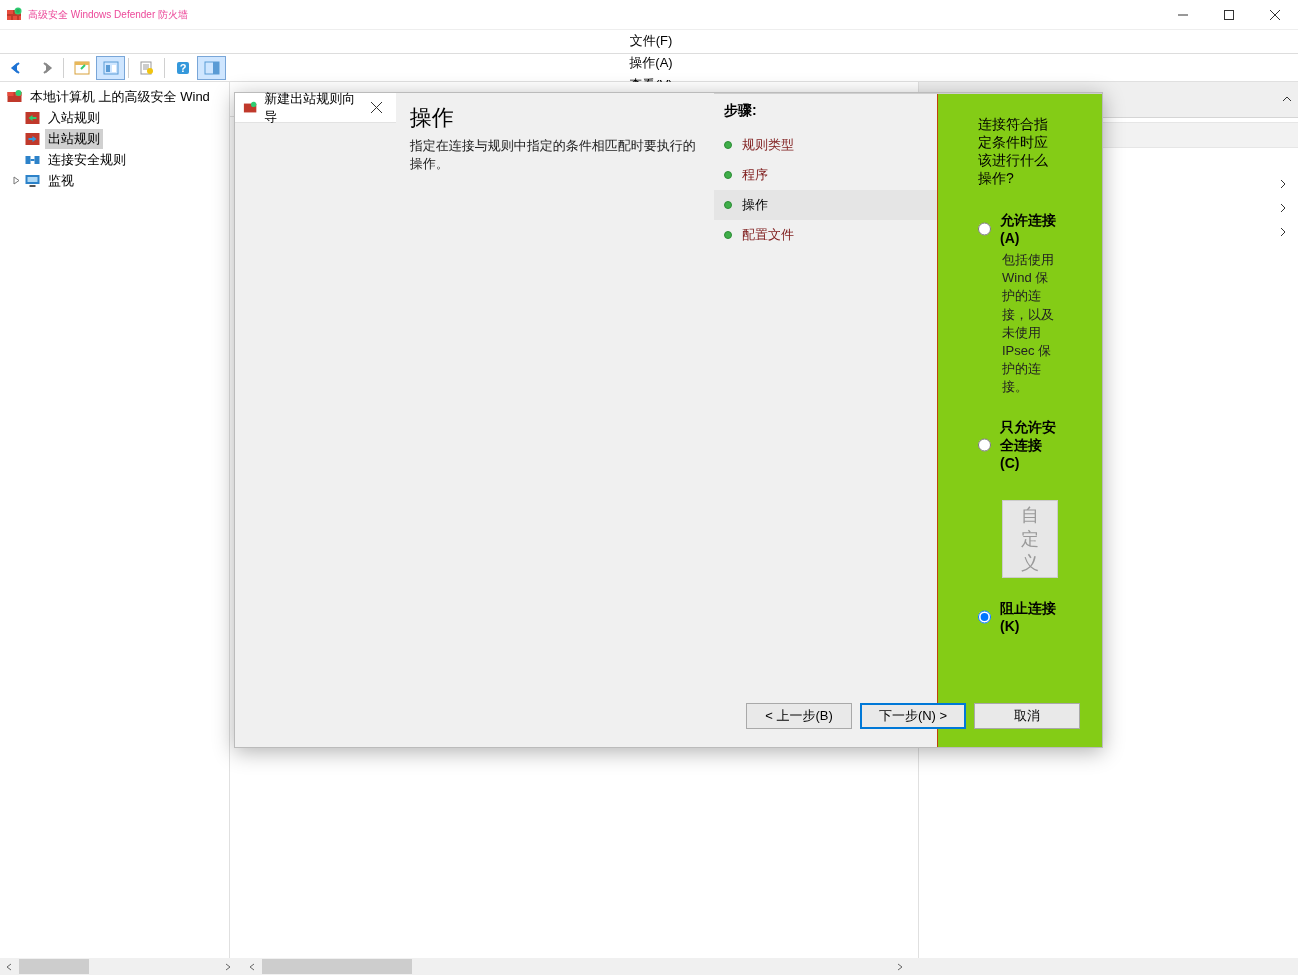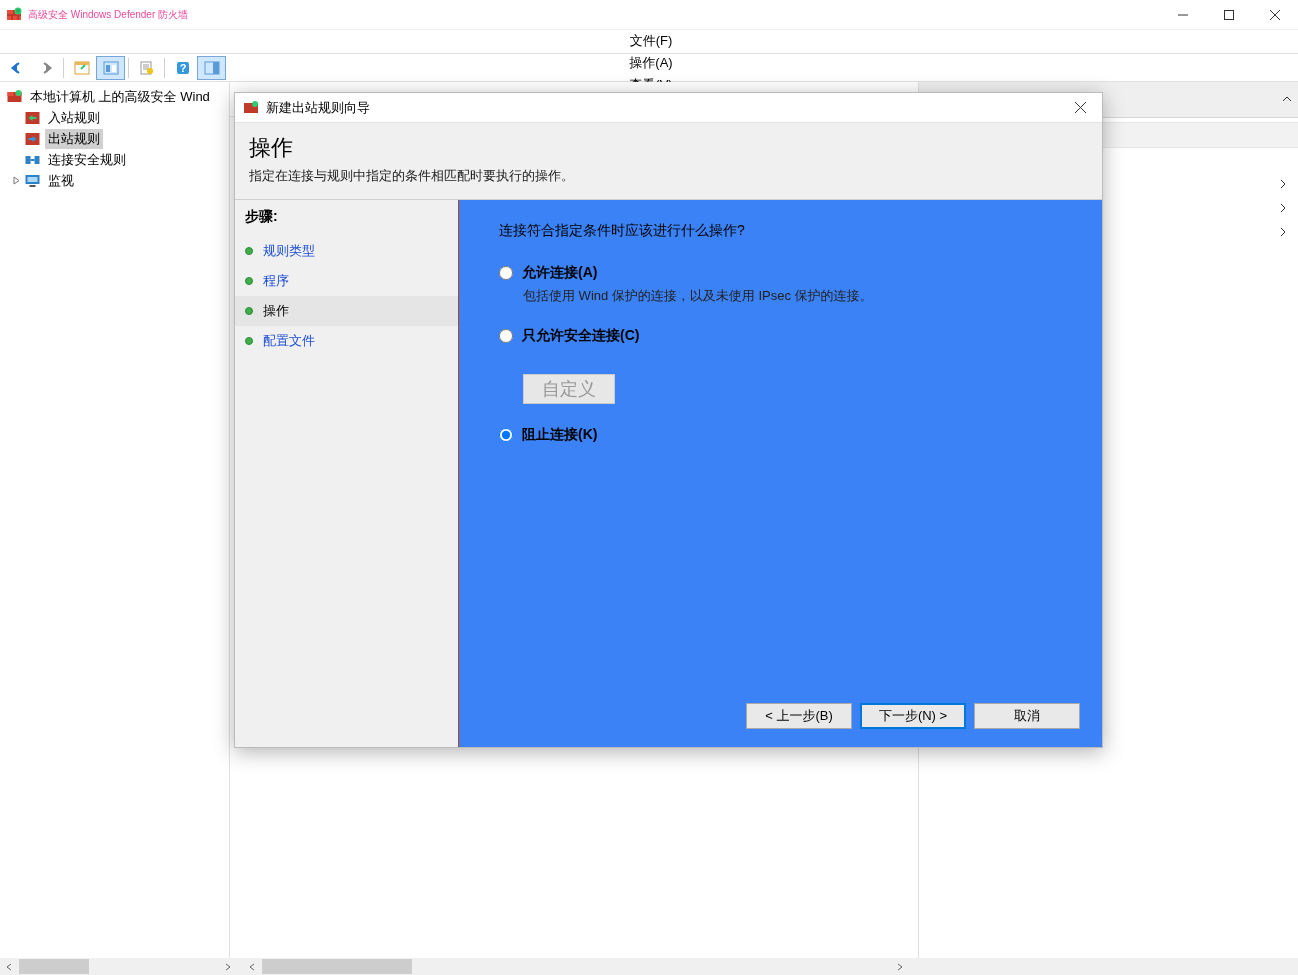--- a/index.html
+++ b/index.html
@@ -49,39 +49,39 @@
 .action-group-hdr { background:#f2f2f2; padding:3px 12px; font-size:13px; display:flex; align-items:center; border-top:1px solid #e6e6e6; border-bottom:1px solid #e6e6e6; }
 .action-link { display:flex; align-items:center; padding:3px 12px; color:#1a4ea0; font-size:13px; height:24px; }
 .arrow-right { margin-left:auto; }
 
 
 .hscroll { position:absolute; left:0; right:0; bottom:0; height:17px; background:#f0f0f0; display:flex; align-items:center; }
 .hscroll .thumb { height:15px; background:#cdcdcd; }
 .hscroll .harrow { width:17px;height:17px;display:flex;align-items:center;justify-content:center;color:#666;}
 
 
-.dialog { position: absolute; left:234px; top:92px; width:869px; height:656px; background:#f0f0f0; border:1px solid #bbb; box-shadow: 0 4px 20px rgba(0,0,0,.3); z-index:10; display:flex; flex-direction:column; }
+.dialog { position: absolute; left:234px; top:92px; width:869px; height:656px; background:#f0f0f0; border:1px solid #bbb; box-shadow: 0 4px 20px rgba(0,0,0,.3); z-index:10; display:flex; flex-direction:row; }
 .dlg-titlebar { height:30px; background:#fff; display:flex; align-items:center; padding-left:8px; border-bottom:1px solid #e2e2e2; }
 .dlg-titlebar .ticon { width:16px; height:16px; margin-right:7px; }
 .dlg-titlebar .ttext { font-size:13px; }
 .dlg-close { margin-left:auto; width:44px; height:30px; display:flex; align-items:center; justify-content:center; }
 
 .dlg-header { padding: 10px 14px 14px 14px; }
 .dlg-header .h1 { font-size:22px; padding-bottom:4px; }
 .dlg-header .sub { font-size:13px; color:#222; }
 
 .dlg-body { flex:1; display:flex; border-top:1px solid #cfcfcf; }
 .dlg-steps { width:224px; border-right:1px solid #c2410c; padding-top:8px; background:#f0f0f0; }
-.dlg-main  { flex:1; padding: 22px 28px 0 40px; background:#3b82f6; position:relative; }
+.dlg-main  { flex:1; padding: 22px 44px 0 40px; background:#84cc16; position:relative; }
 
 .steps-title { font-weight:bold; font-size:14px; padding: 0px 0 10px 10px; }
 .step { display:flex; align-items:center; padding: 6px 0 6px 10px; font-size:13px; }
 .step.active { background:#e5e5e5; }
 .step .dot { width:8px;height:8px;border-radius:50%; background:#3fae49; margin-right:10px; border:1px solid #2c8c36;}
-.step a { color:#1d4ed8; text-decoration:none; }
+.step a { color:#7f1d1d; text-decoration:none; }
 .step.active .lbl { color:#000; }
 
 .prompt { font-size:14px; margin-bottom:24px; }
 .opt { margin-bottom:22px; }
 .opt .radio-row { display:flex; align-items:center; margin-bottom:5px; }
 .opt input[type=radio] { width:14px;height:14px; margin-right:9px; }
 .opt .r-label { font-weight:bold; font-size:14px; }
 .opt .r-desc { font-size:13px; padding-left:24px; line-height:1.4; color:#222; max-width:560px; }
 .custom-btn { margin-left:24px; margin-top:24px; padding:2px 18px; font-size:18px; color:#999; background:#e7e7e7; border:1px solid #ccc; }
 

